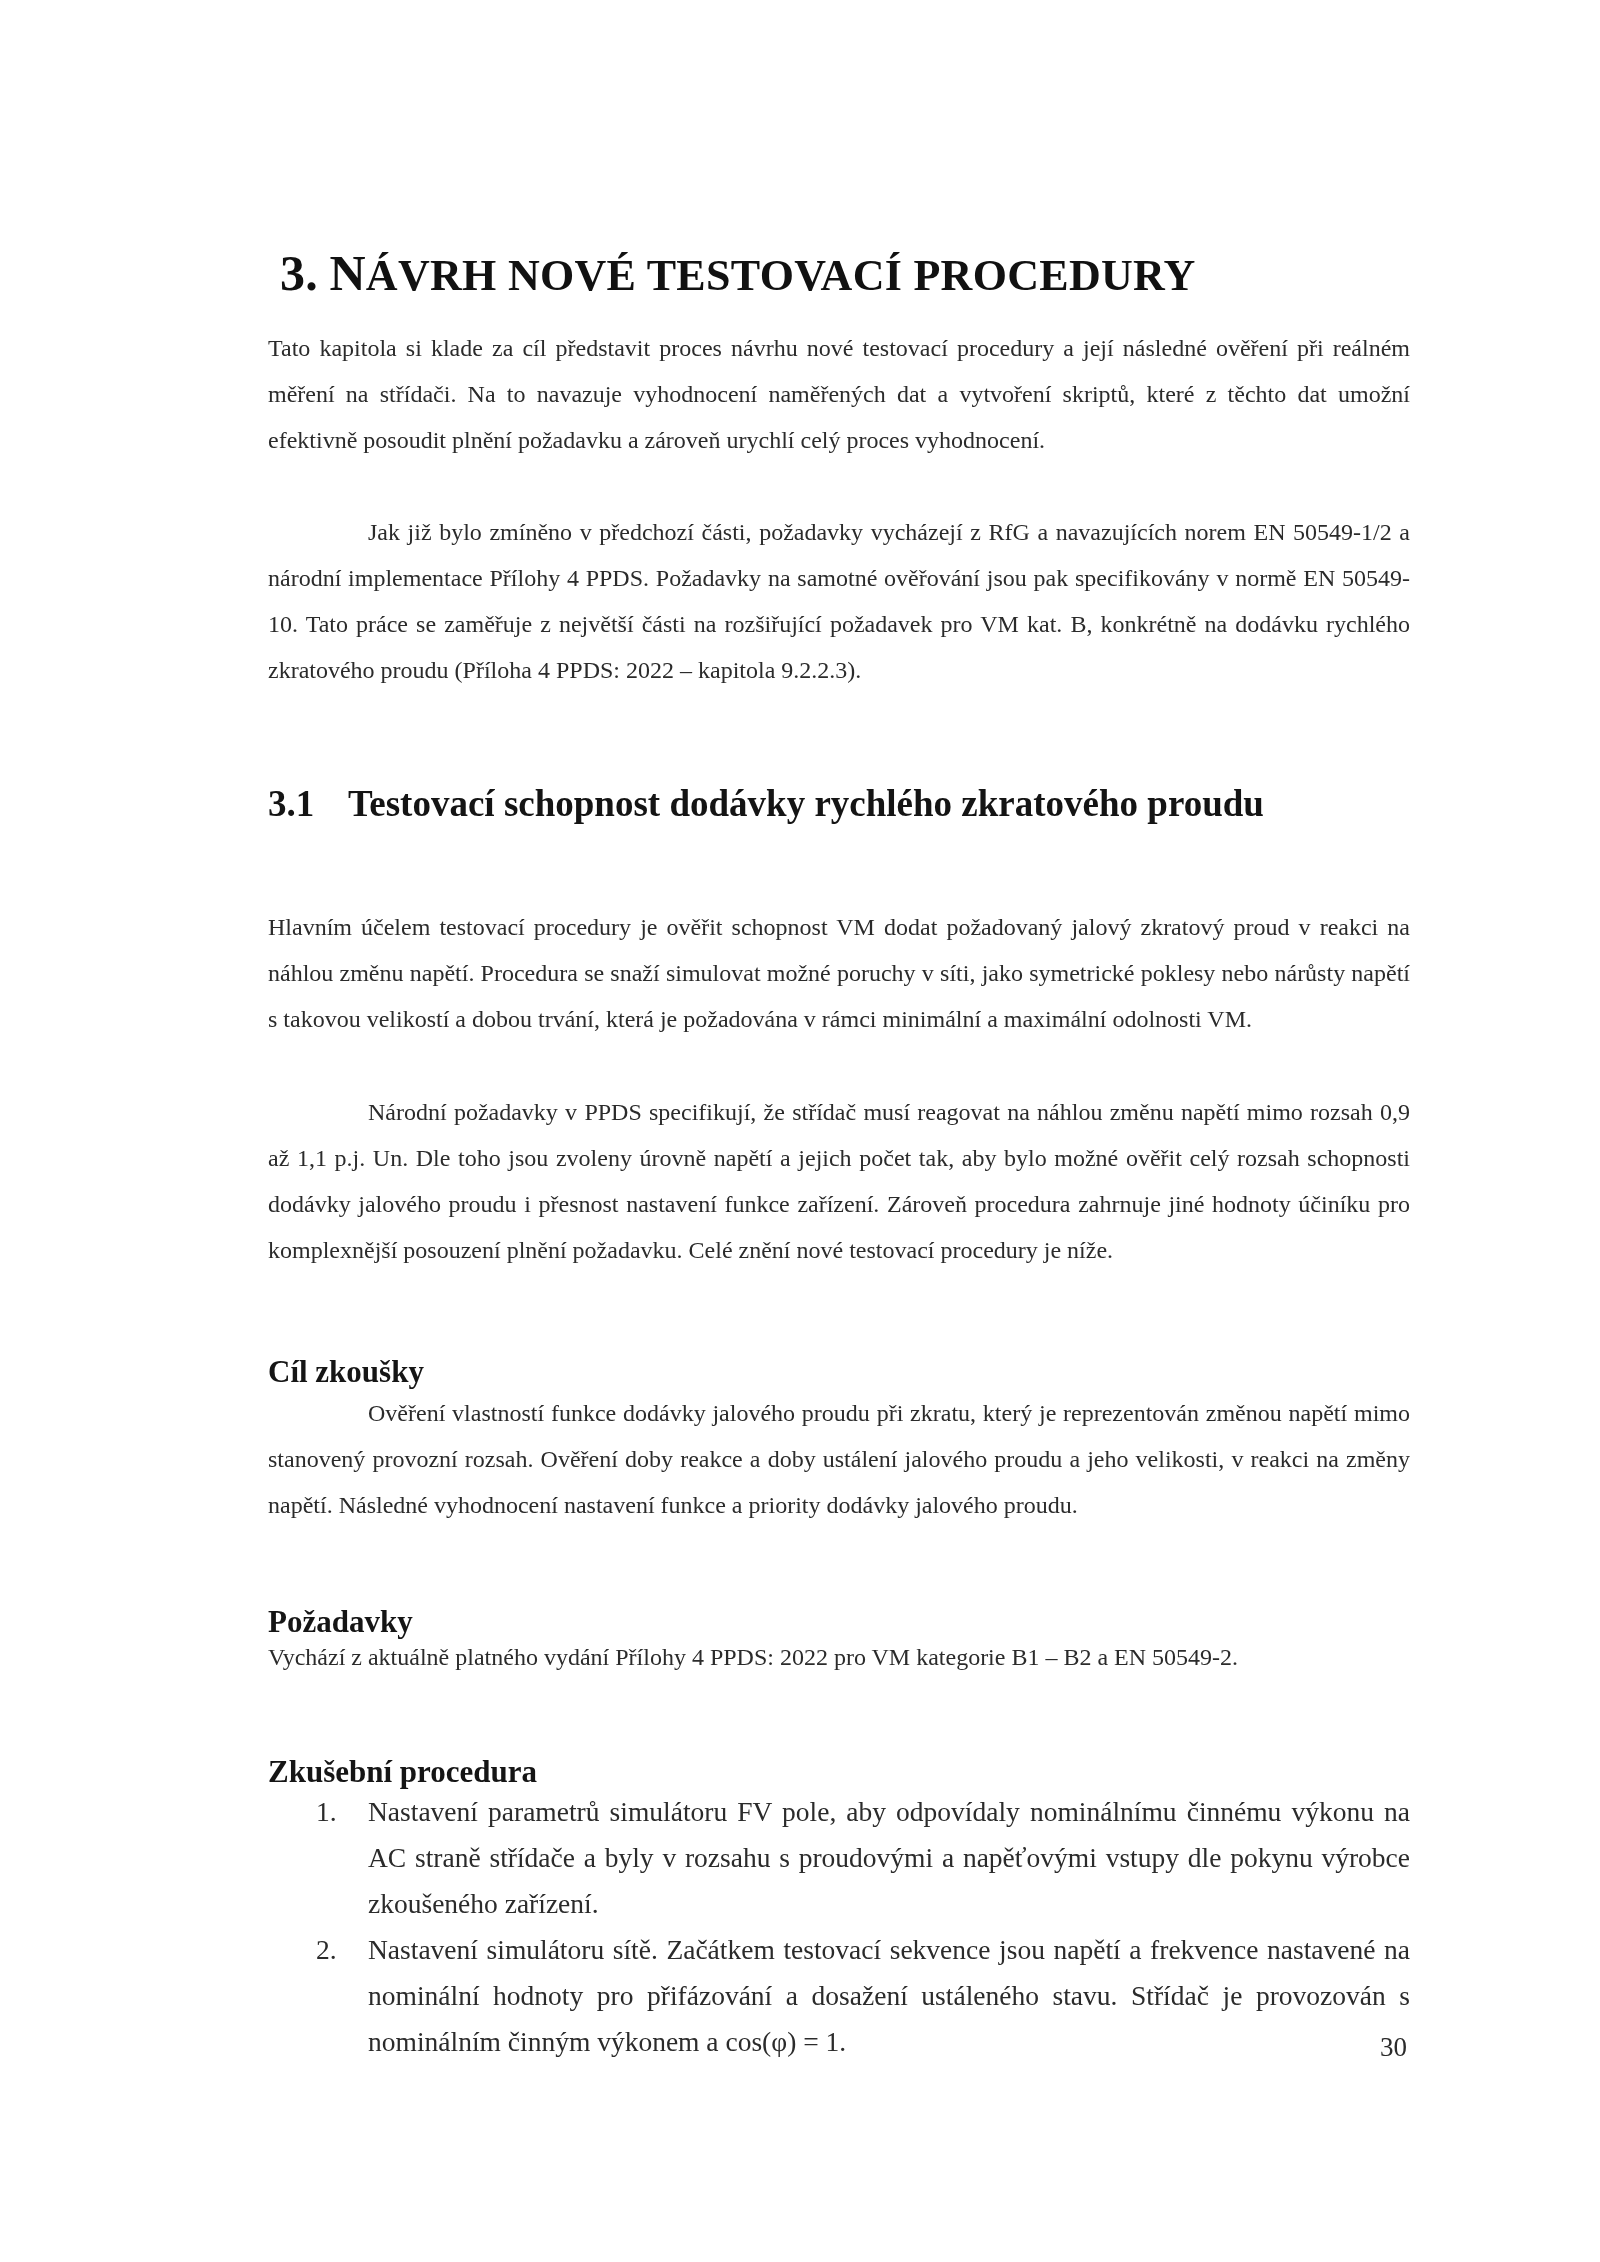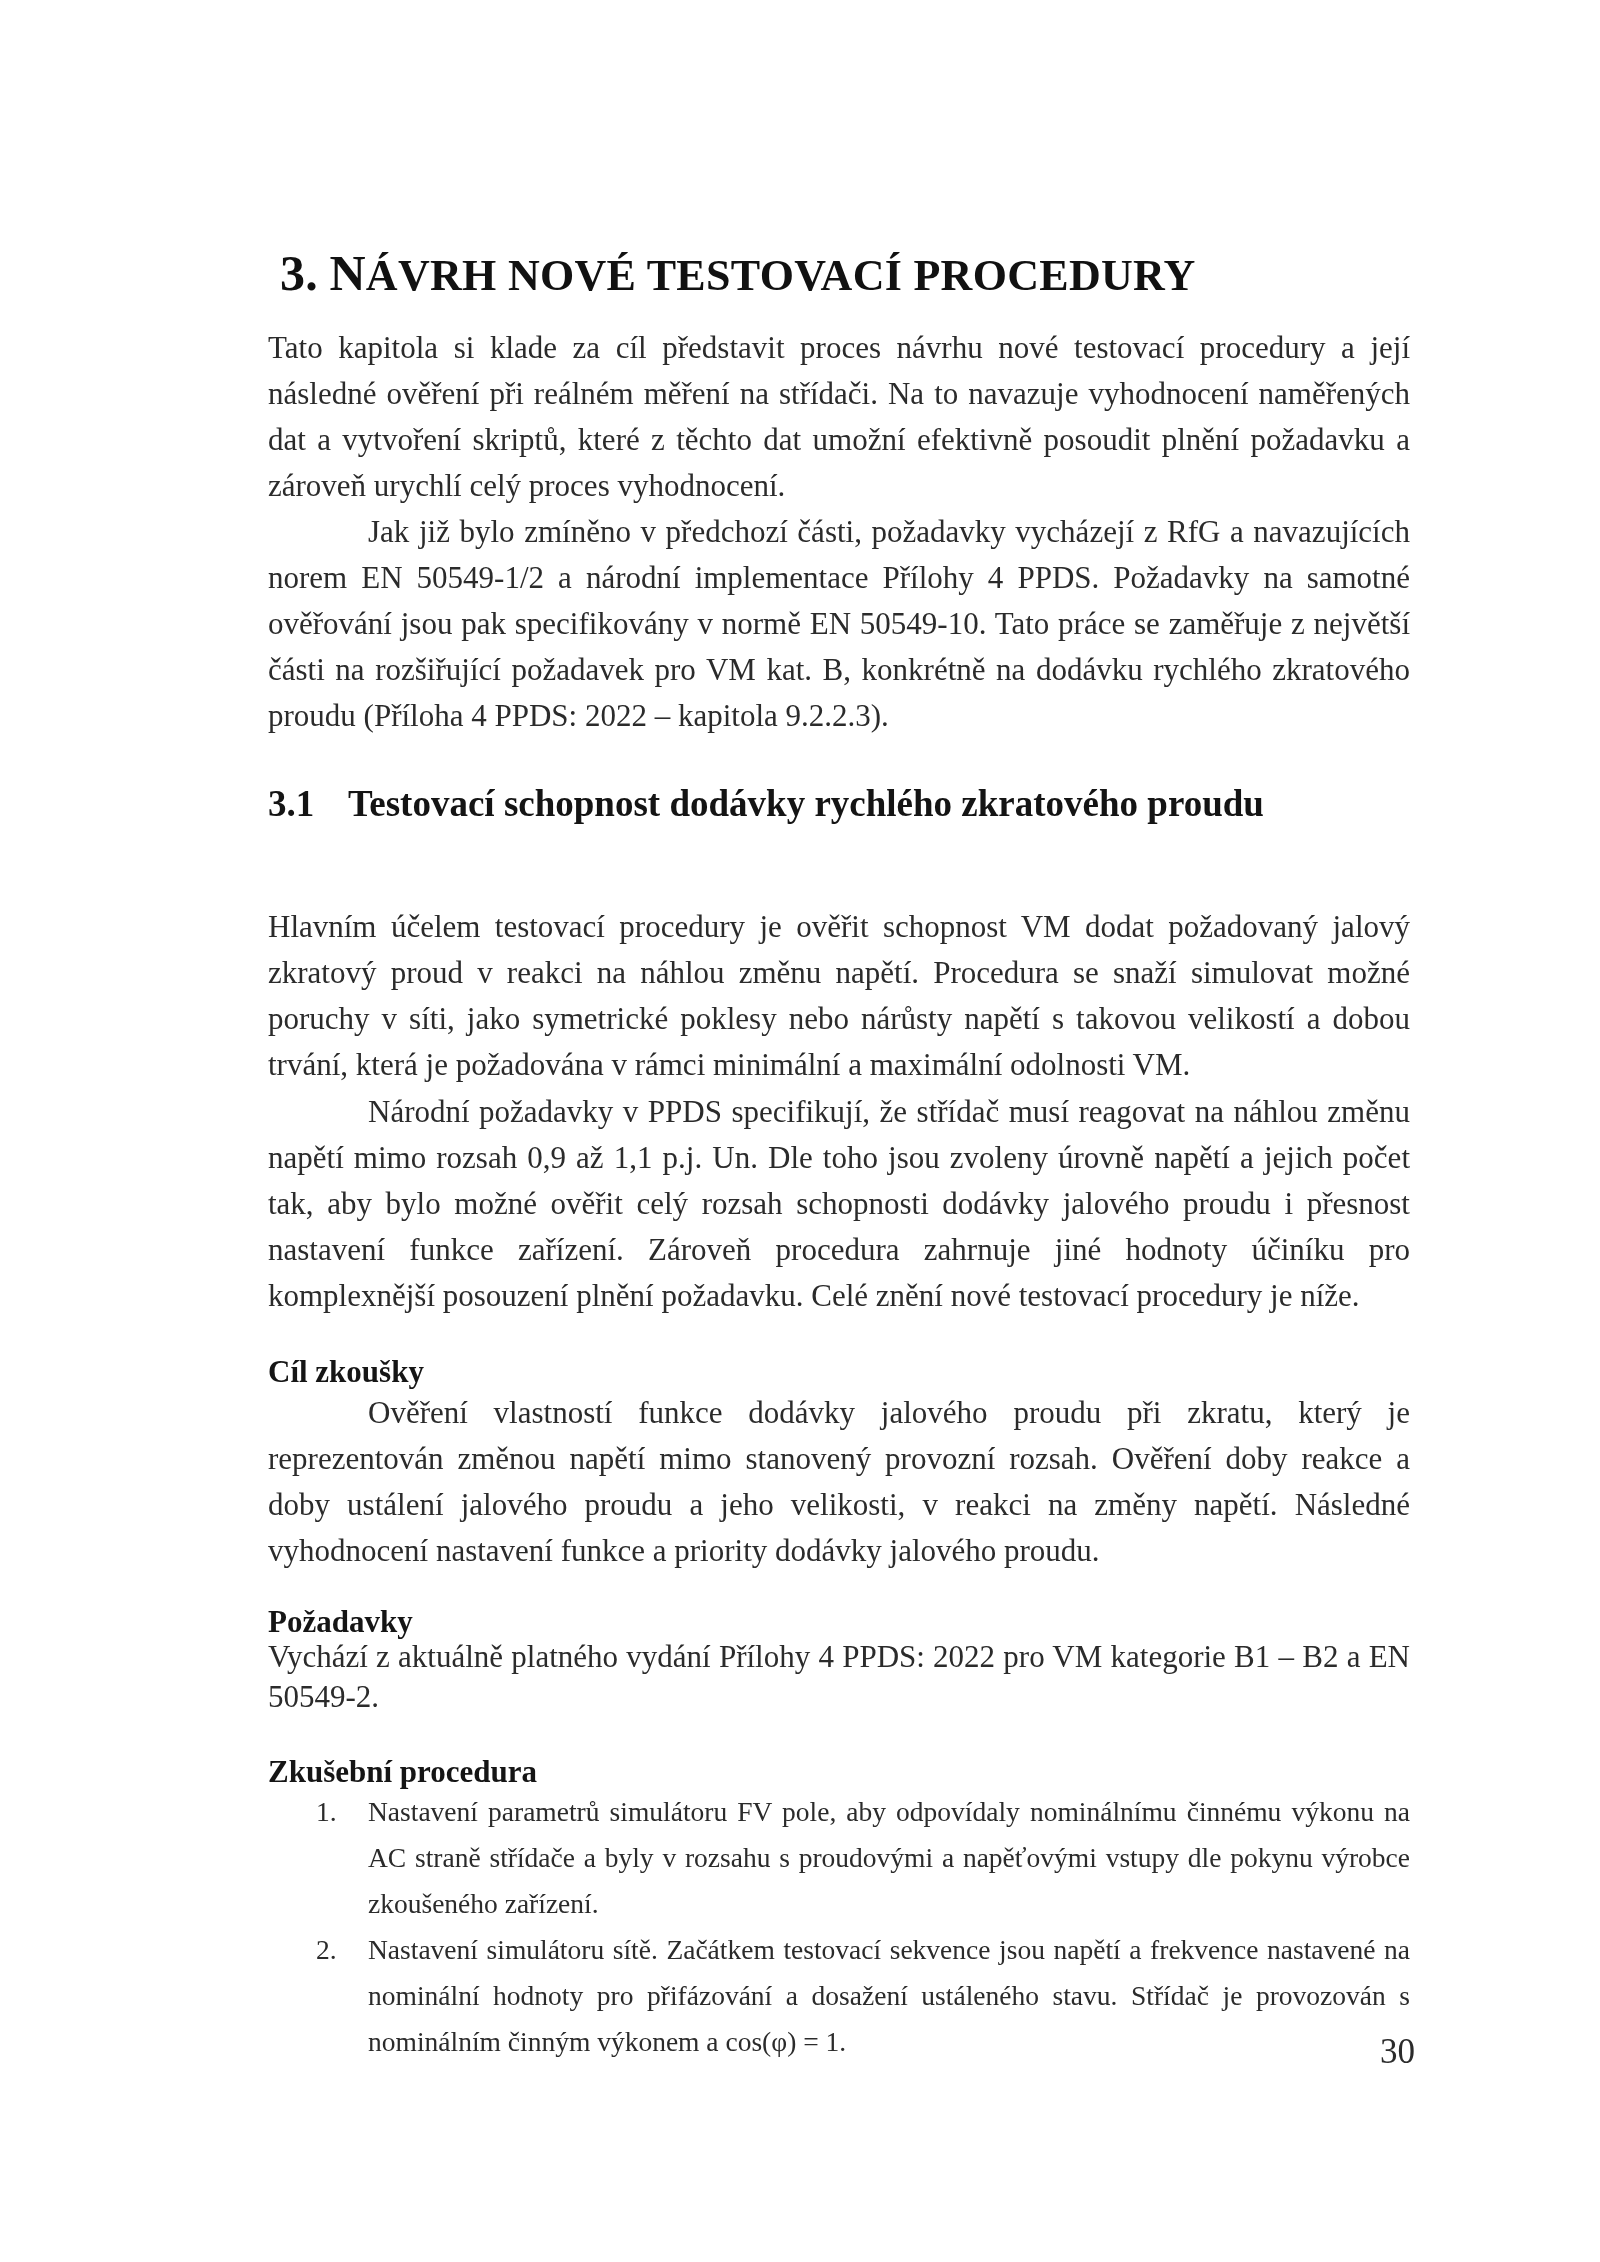--- a/index.html
+++ b/index.html
@@ -32,21 +32,21 @@
       letter-spacing: 0.3px;
       white-space: nowrap;
     }
     .chapter-title .num { font-size: 50px; }
     .chapter-title .big { font-size: 50px; }
     .para {
       position: absolute;
       left: 0;
       width: 1142px;
       margin: 0;
-      font-size: 31px;
+      font-size: 24px;
       line-height: 46px;
       text-align: justify;
       text-align-last: left;
       color: #2b2b2b;
     }
     .indent { text-indent: 100px; }
     .section-title {
       position: absolute;
       top: 775px;
       left: 0;
@@ -93,21 +93,21 @@
     }
     .list li .marker {
       position: absolute;
       left: 48px;
       top: 0;
     }
     .page-number {
       position: absolute;
       left: 1380px;
       top: 2032px;
-      font-size: 35px;
+      font-size: 27px;
       color: #2b2b2b;
     }
   </style>
 </head>
 <body>
 
 <div class="page">
 
   <h1 class="chapter-title">
     <span class="num">3.</span>

